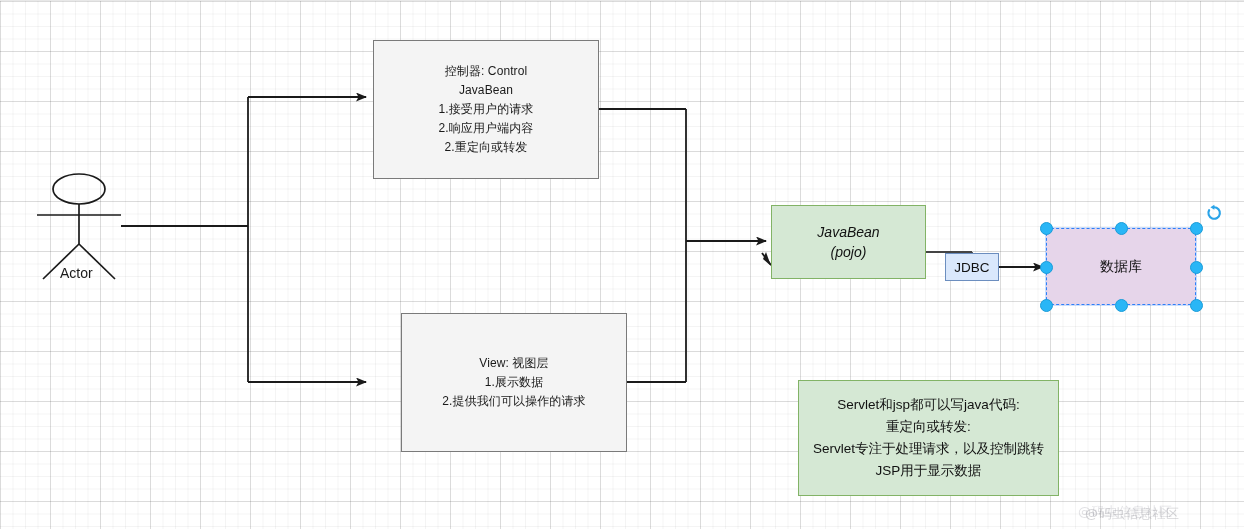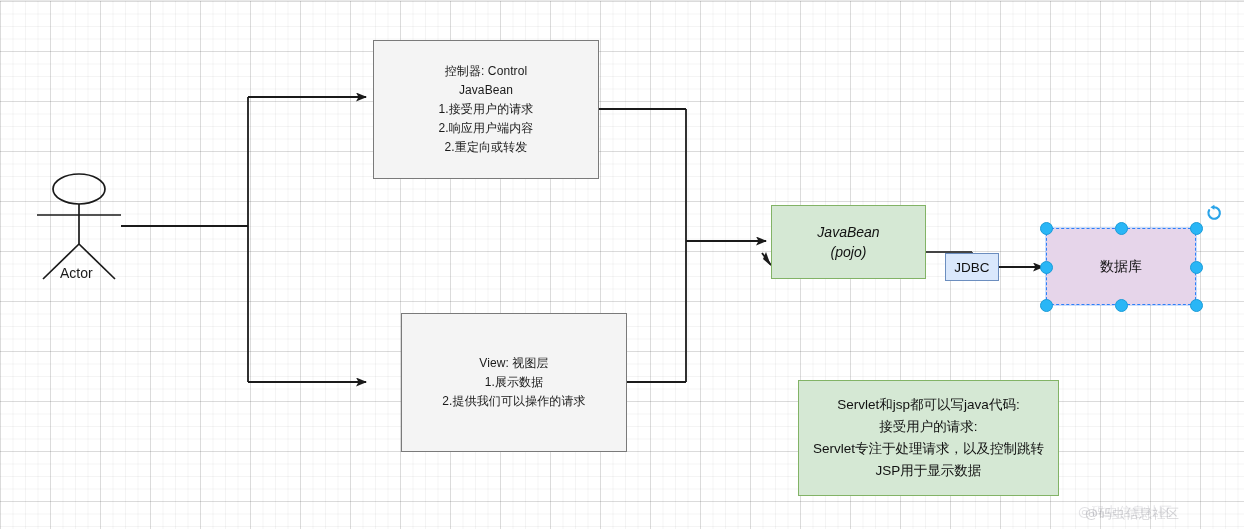--- a/index.html
+++ b/index.html
@@ -242,21 +242,21 @@
   <div class="rotate-handle" style="left:1205px; top:204px;">
     <svg viewBox="0 0 20 20" width="18" height="18" xmlns="http://www.w3.org/2000/svg">
       <path d="M10,3.6 A6.4,6.4 0 1 1 4.6,6.8" fill="none" stroke="#29a3e8" stroke-width="2.4" stroke-linecap="round"></path>
       <path d="M10.4,0.9 L10.4,6.3 L6.0,3.6 z" fill="#29a3e8"></path>
     </svg>
   </div>
 
   <div class="node note-box" style="left:798px; top:340px; width:261px; height:116px;margin-top:40px;">
     <div class="txt">
       <div>Servlet和jsp都可以写java代码:</div>
-      <div>接受用户的请求:</div>
+      <div>重定向或转发:</div>
       <div>Servlet专注于处理请求，以及控制跳转</div>
       <div>JSP用于显示数据</div>
     </div>
   </div>
 
   <div class="actor-label" style="left:60px; top:265px;">Actor</div>
 
   <div class="watermark shadow" style="left:1078px; top:503px;">@码虫信息社区</div>
   <div class="watermark" style="left:1085px; top:505px;">@码虫信息社区</div>
 

